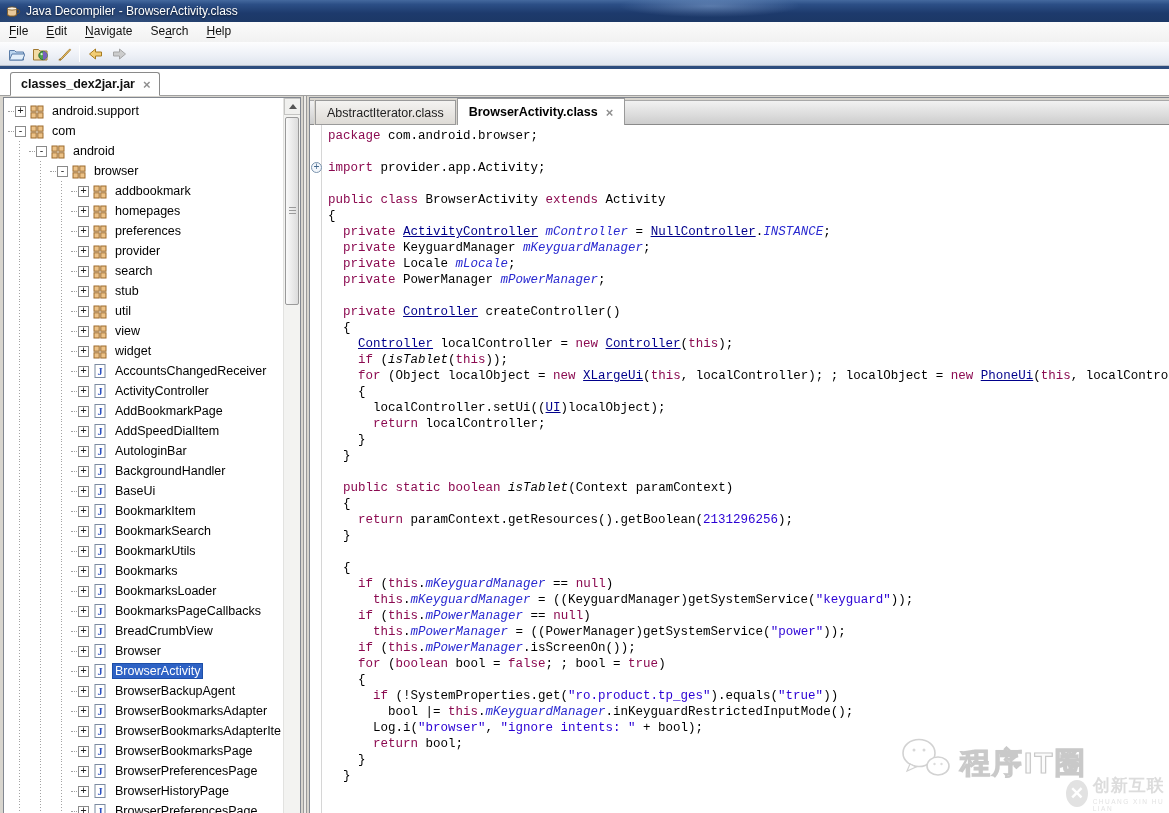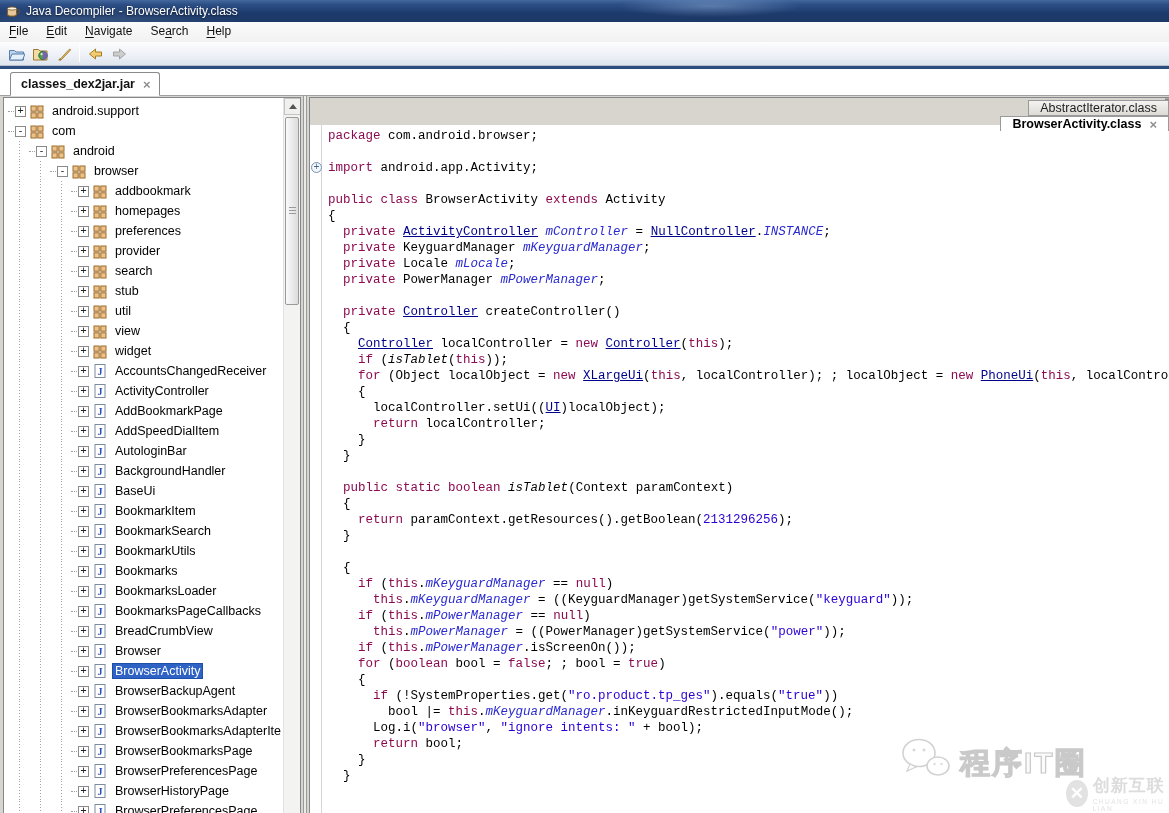--- a/index.html
+++ b/index.html
@@ -70,25 +70,25 @@
     background:linear-gradient(90deg,#fafafa,#dcdcdc); border:1px solid #9a9a9a; border-radius:2px; }
   .sb-grip{ position:absolute; left:3px; top:50%; margin-top:-4px; width:7px; height:8px;
     background:repeating-linear-gradient(180deg,#9a9a9a 0 1px, transparent 1px 3px); }
 
   
   .splitter{ position:absolute; left:301px; top:0; width:8px; height:717px;
     background:linear-gradient(90deg,#d8d5ce 0 2px,#9a9a9a 2px 3px,#eceae6 3px 5px,#9a9a9a 5px 6px,#d8d5ce 6px 8px); }
 
   
   .code-panel{ position:absolute; left:309px; top:1px; width:860px; height:716px; border-left:1px solid #828790; border-top:1px solid #828790; }
-  .code-tab-row{ position:absolute; left:0; top:0; right:0; height:27px; display:flex; align-items:flex-end;flex-direction:column; }
+  .code-tab-row{ position:absolute; left:0; top:0; right:0; height:27px; display:flex; align-items:flex-end; }
   .tab-lead{ width:4px; height:25px; background:linear-gradient(180deg,#f2f2f2,#cdcdcd); border-top:1px solid #a8a8a8; border-bottom:1px solid #8a8a8a; }
   .code-tab{ height:25px; display:flex; align-items:center; padding:0 11px; font-size:12.5px; color:#222;
     background:linear-gradient(180deg,#f4f3f1,#dedbd6); border:1px solid #9a9a9a; margin-left:1px; }
-  .code-tab.active{ height:27px; background:#fff; border-bottom:none; font-weight:bold; color:#000; z-index:2;align-items:flex-end; }
+  .code-tab.active{ height:27px; background:#fff; border-bottom:none; font-weight:bold; color:#000; z-index:2; }
   .tab-fill{ flex:1; height:25px; background:linear-gradient(180deg,#f2f2f2,#cdcdcd);
     border-top:1px solid #a8a8a8; border-bottom:1px solid #8a8a8a; }
 
   .code-body{ position:absolute; left:0; top:27px; right:0; bottom:0; background:#fff; overflow:hidden; }
   .fold-margin{ position:absolute; left:0; top:0; bottom:0; width:12px; background:#fff; border-right:1px solid #d6d6d6; }
   .fold-plus{ position:absolute; left:1px; width:11px; height:11px; border:1px solid #7a93ad; border-radius:50%;
     background:#f2f6fb; color:#44688c; font-size:10px; line-height:9px; text-align:center; font-family:"Liberation Mono",monospace; }
   .code-pre{ position:absolute; left:12px; top:0; right:0; bottom:0; padding:3px 0 0 6px;
     font-family:"Liberation Mono","DejaVu Sans Mono",monospace; font-size:12.5px; line-height:16px; }
   .code-line{ height:16px; white-space:pre; }
@@ -664,21 +664,21 @@
         </div>
         <div class="tab-fill"></div>
     </div>
     <div class="code-body">
       <div class="fold-margin">
         <div class="fold-plus" style="top: 37px;">+</div>
       </div>
       <div class="code-pre">
           <div class="code-line"><span class="tok-kw">package</span><span class="tok-pl"> com.android.browser;</span></div>
           <div class="code-line"></div>
-          <div class="code-line"><span class="tok-kw">import</span><span class="tok-pl"> android.app.Activity;</span></div>
+          <div class="code-line"><span class="tok-kw">import</span><span class="tok-pl"> provider.app.Activity;</span></div>
           <div class="code-line"></div>
           <div class="code-line"><span class="tok-kw">public</span><span class="tok-pl"> </span><span class="tok-kw">class</span><span class="tok-pl"> BrowserActivity </span><span class="tok-kw">extends</span><span class="tok-pl"> Activity</span></div>
           <div class="code-line"><span class="tok-pl">{</span></div>
           <div class="code-line"><span class="tok-pl">  </span><span class="tok-kw">private</span><span class="tok-pl"> </span><span class="tok-ref">ActivityController</span><span class="tok-pl"> </span><span class="tok-fld">mController</span><span class="tok-pl"> = </span><span class="tok-ref">NullController</span><span class="tok-pl">.</span><span class="tok-fld">INSTANCE</span><span class="tok-pl">;</span></div>
           <div class="code-line"><span class="tok-pl">  </span><span class="tok-kw">private</span><span class="tok-pl"> KeyguardManager </span><span class="tok-fld">mKeyguardManager</span><span class="tok-pl">;</span></div>
           <div class="code-line"><span class="tok-pl">  </span><span class="tok-kw">private</span><span class="tok-pl"> Locale </span><span class="tok-fld">mLocale</span><span class="tok-pl">;</span></div>
           <div class="code-line"><span class="tok-pl">  </span><span class="tok-kw">private</span><span class="tok-pl"> PowerManager </span><span class="tok-fld">mPowerManager</span><span class="tok-pl">;</span></div>
           <div class="code-line"></div>
           <div class="code-line"><span class="tok-pl">  </span><span class="tok-kw">private</span><span class="tok-pl"> </span><span class="tok-ref">Controller</span><span class="tok-pl"> createController()</span></div>
           <div class="code-line"><span class="tok-pl">  {</span></div>

